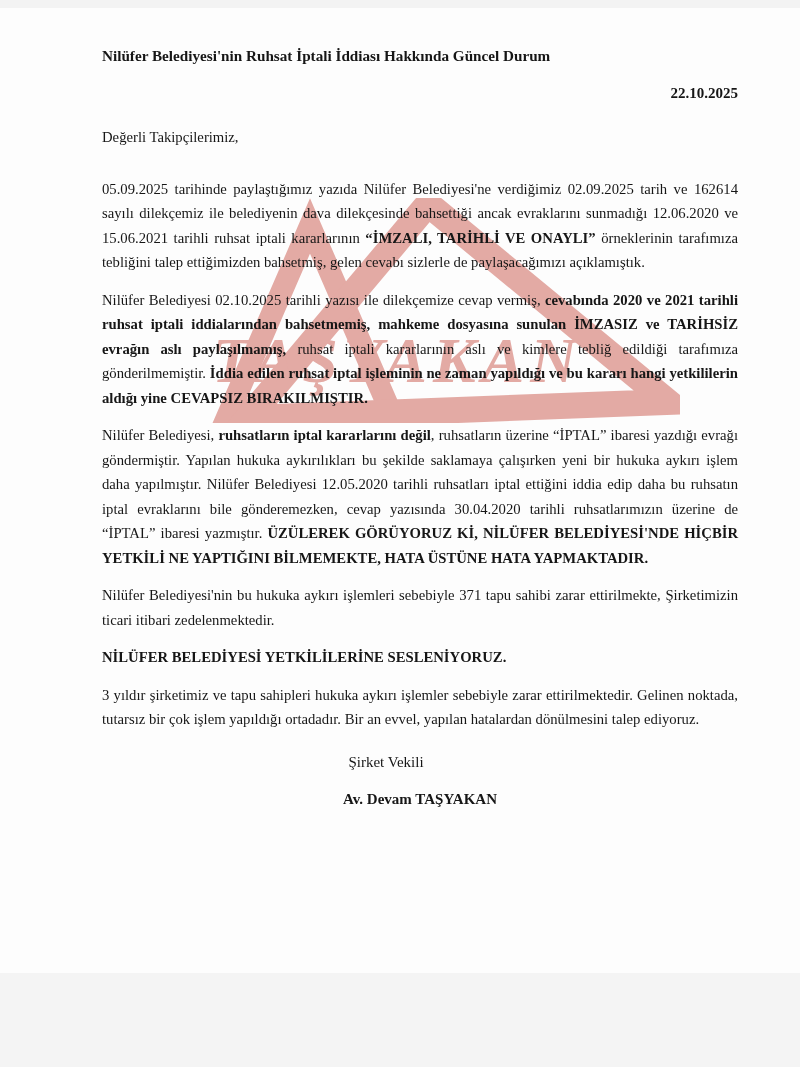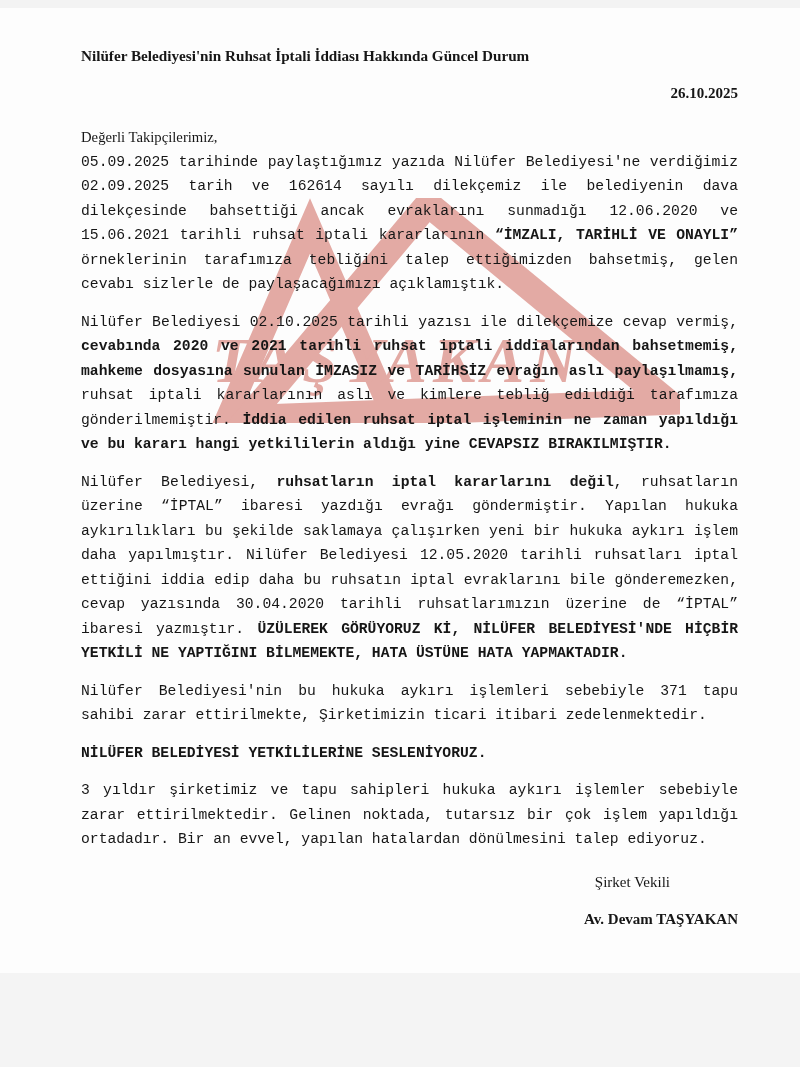--- a/index.html
+++ b/index.html
@@ -28,42 +28,42 @@
     font-size:64px;font-weight:bold;
     letter-spacing:6px;
     white-space:nowrap;
     color:inherit;
     font-style:italic;
   }
 
   
   .content{
     position:relative;z-index:1;
-    padding:44px 62px 0 81px;
+    padding:44px 62px 0 102px;
     font-size:14.7px;line-height:24.5px;
   }
   .title{
     margin:0;
     font-size:15.2px;font-weight:bold;
   }
   .date-line{
     margin-top:12px;
     text-align:right;
     font-weight:bold;
     font-size:15px;
   }
   .salutation{margin:20px 0 0 0;}
-  .paragraphs{font-family:Liberation Mono, monospace;}
+  .paragraphs{margin-top:27px;}
   .paragraphs p{margin:13px 0 0 0;text-align:justify;}
   .paragraphs p:first-child{margin-top:0;}
   .b{font-weight:bold;}
   .u{text-decoration:underline;}
   .signature{
     margin-top:18px;
-    text-align:right;
+    text-align:center;
     font-size:15px;
   }
   .sig-role{padding-right:68px;}
   .sig-name{margin-top:13px;font-weight:bold;}
 </style>
 </head>
 <body>
 
 <div class="page">
 
@@ -72,21 +72,21 @@
   <div class="watermark" aria-hidden="true" style="color: rgb(192, 57, 43); opacity: 0.42;">
     <svg class="wm-logo" viewBox="0 0 480 225" xmlns="http://www.w3.org/2000/svg">
       <polygon points="110,28 28,217 192,217" fill="none" stroke="currentColor" stroke-width="22"></polygon>
       <polygon points="228,6 48,220 468,204" fill="none" stroke="currentColor" stroke-width="26"></polygon>
     </svg>
     <div class="wm-text">TAŞYAKAN</div>
   </div>
 
   <div class="content">
     <h1 class="title">Nilüfer Belediyesi'nin Ruhsat İptali İddiası Hakkında Güncel Durum</h1>
-    <div class="date-line">26.10.2025</div>
+    <div class="date-line">22.10.2025</div>
     <p class="salutation">Değerli Takipçilerimiz,</p>
 
     <div class="paragraphs">
         <p><span class="">05.09.2025 tarihinde paylaştığımız yazıda Nilüfer Belediyesi'ne verdiğimiz 02.09.2025 tarih ve 162614 sayılı dilekçemiz ile belediyenin dava dilekçesinde bahsettiği ancak evraklarını sunmadığı 12.06.2020 ve 15.06.2021 tarihli ruhsat iptali kararlarının </span><span class="b ">“İMZALI, TARİHLİ VE ONAYLI”</span><span class=""> örneklerinin tarafımıza tebliğini talep ettiğimizden bahsetmiş, gelen cevabı sizlerle de paylaşacağımızı açıklamıştık.</span></p>
         <p><span class="">Nilüfer Belediyesi 02.10.2025 tarihli yazısı ile dilekçemize cevap vermiş, </span><span class="b ">cevabında 2020 ve 2021 tarihli ruhsat iptali iddialarından bahsetmemiş, mahkeme dosyasına sunulan İMZASIZ ve TARİHSİZ evrağın aslı paylaşılmamış,</span><span class=""> ruhsat iptali kararlarının aslı ve kimlere tebliğ edildiği tarafımıza gönderilmemiştir. </span><span class="b ">İddia edilen ruhsat iptal işleminin ne zaman yapıldığı ve bu kararı hangi yetkililerin aldığı yine CEVAPSIZ BIRAKILMIŞTIR.</span></p>
         <p><span class="">Nilüfer Belediyesi, </span><span class="b ">ruhsatların iptal kararlarını değil</span><span class="">, ruhsatların üzerine “İPTAL” ibaresi yazdığı evrağı göndermiştir. Yapılan hukuka aykırılıkları bu şekilde saklamaya çalışırken yeni bir hukuka aykırı işlem daha yapılmıştır. Nilüfer Belediyesi 12.05.2020 tarihli ruhsatları iptal ettiğini iddia edip daha bu ruhsatın iptal evraklarını bile gönderemezken, cevap yazısında 30.04.2020 tarihli ruhsatlarımızın üzerine de “İPTAL” ibaresi yazmıştır. </span><span class="b ">ÜZÜLEREK GÖRÜYORUZ Kİ, NİLÜFER BELEDİYESİ'NDE HİÇBİR YETKİLİ NE YAPTIĞINI BİLMEMEKTE, HATA ÜSTÜNE HATA YAPMAKTADIR.</span></p>
         <p><span class="">Nilüfer Belediyesi'nin bu hukuka aykırı işlemleri sebebiyle 371 tapu sahibi zarar ettirilmekte,  Şirketimizin ticari itibari zedelenmektedir.</span></p>
         <p><span class="b ">NİLÜFER BELEDİYESİ YETKİLİLERİNE SESLENİYORUZ.</span></p>
         <p><span class="">3 yıldır şirketimiz ve tapu sahipleri hukuka aykırı işlemler sebebiyle zarar ettirilmektedir. Gelinen noktada, tutarsız bir çok işlem yapıldığı ortadadır. Bir an evvel, yapılan hatalardan dönülmesini talep ediyoruz.</span></p>
       </div>

